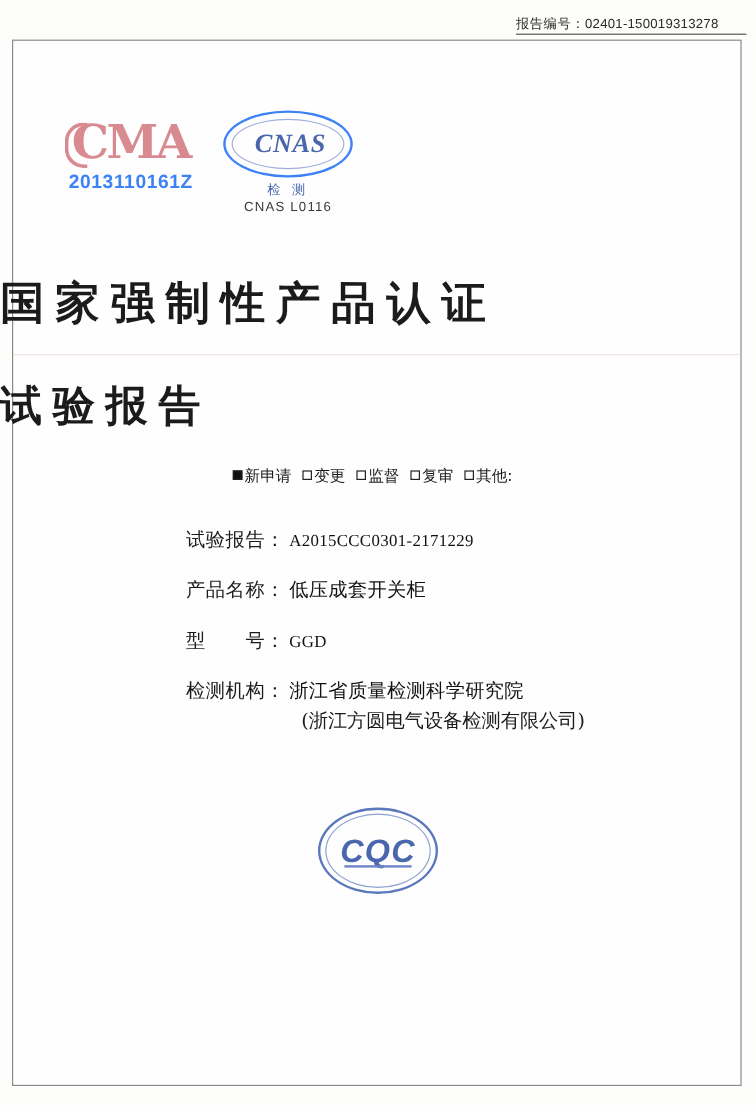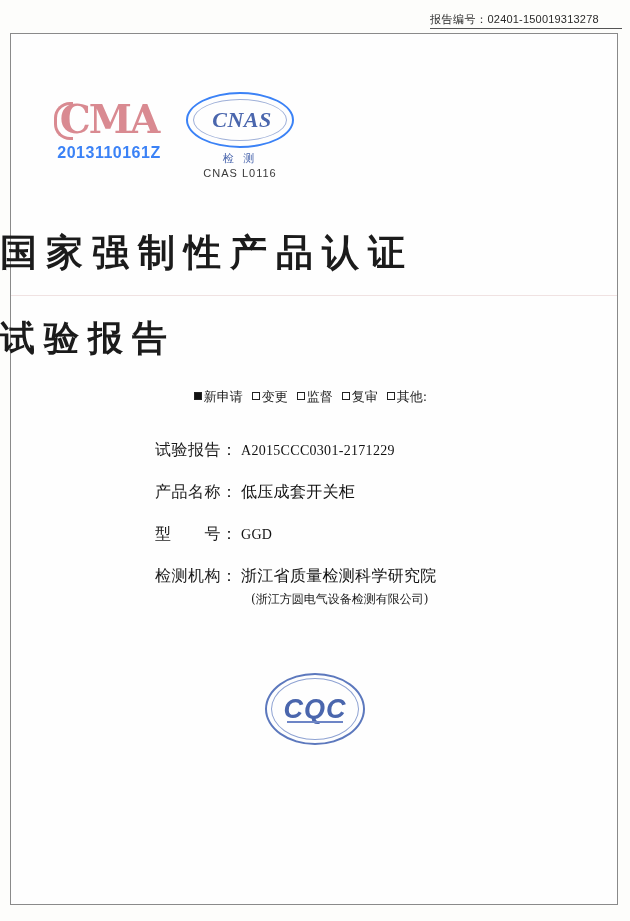--- a/index.html
+++ b/index.html
@@ -238,21 +238,21 @@
     font-size: 14px;
     color: #111;
     letter-spacing: 0.3px;
   }
   .field-value.cn {
     font-family: "DejaVu Serif", serif;
     font-size: 16px;
   }
   .field-value-second {
     font-family: "DejaVu Serif", serif;
-    font-size: 12px;
+    font-size: 16px;
     color: #1b1b1b;
     margin-top: 4px;
     margin-left: 96px;
   }
   
   .cqc-seal {
     position: absolute;
     top: 673px;
     left: 265px;
     width: 100px;

